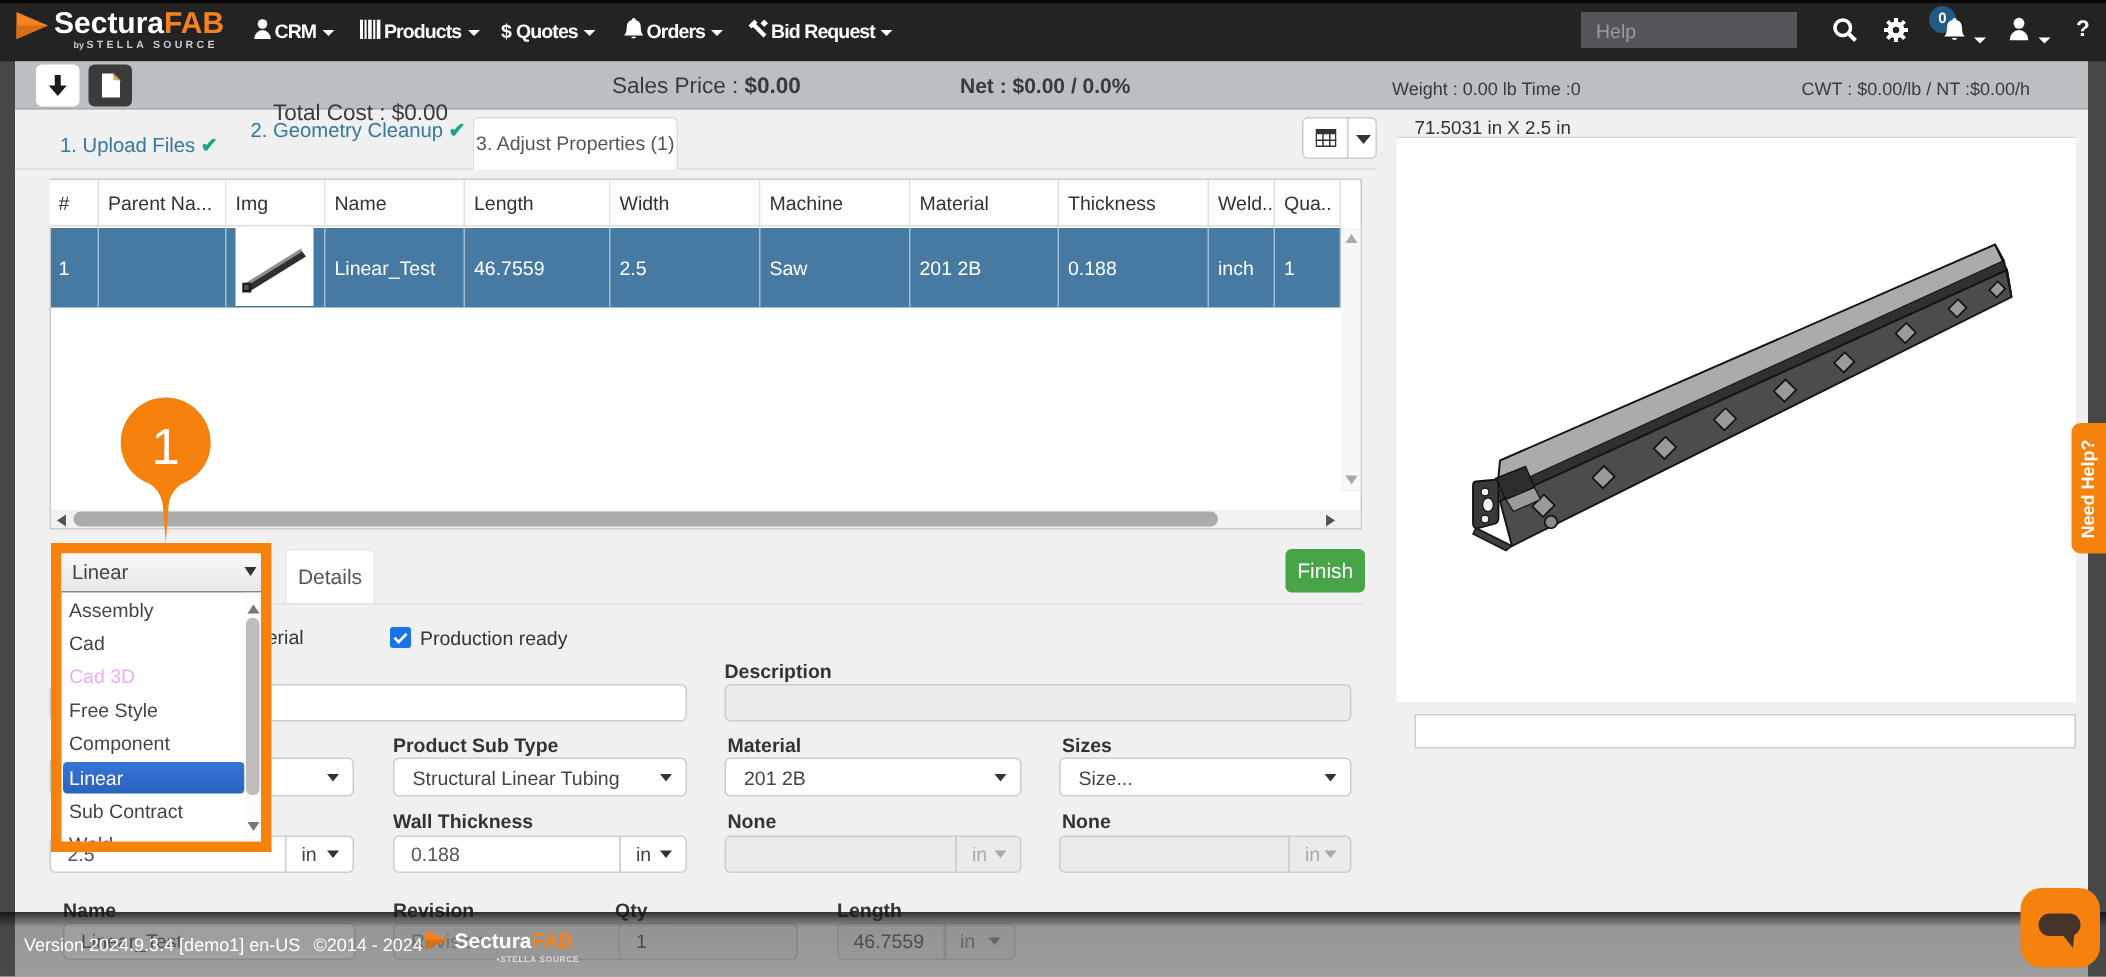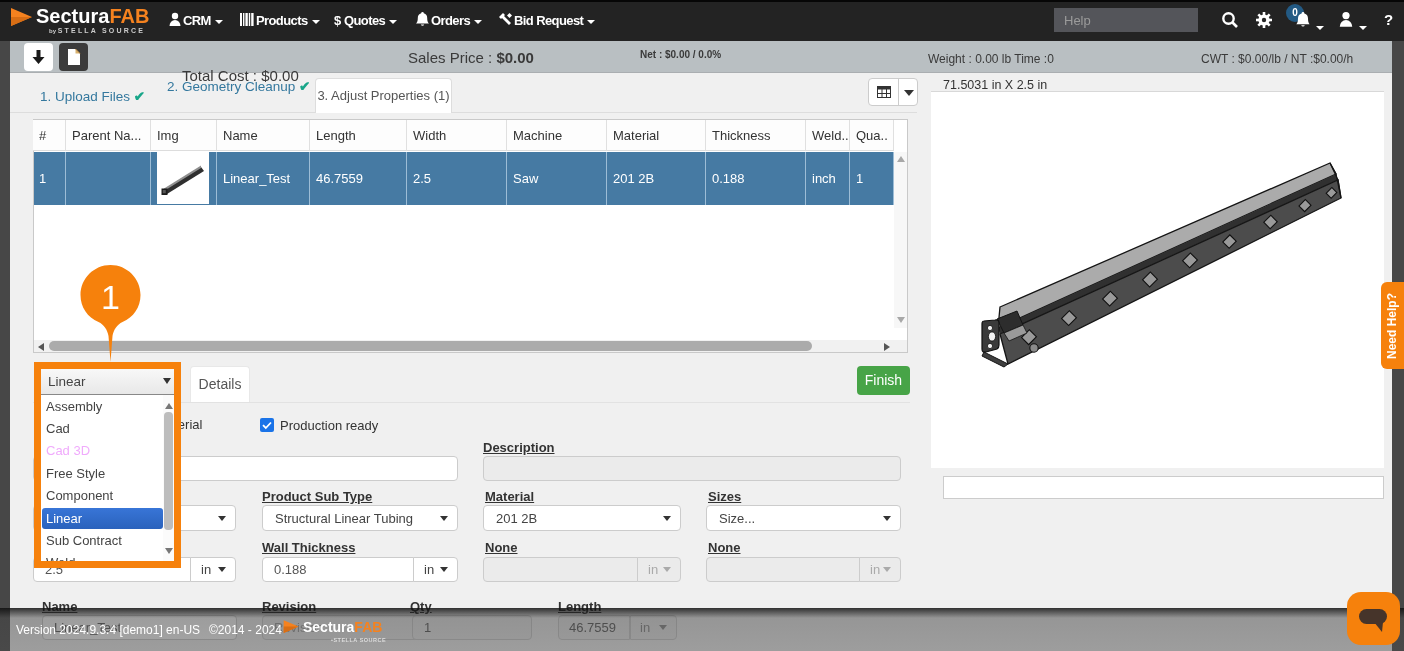--- a/index.html
+++ b/index.html
@@ -1,19 +1,19 @@
 <!DOCTYPE html>
 <html><head>
 <meta charset="utf-8">
 <style>
 * { margin:0; padding:0; box-sizing:border-box; }
 html,body { width:1404px; height:651px; overflow:hidden; }
 body { font-family:"Liberation Sans",sans-serif; background:#474747; position:relative; }
 .abs { position:absolute; }
-.lbl { position:absolute; font-size:13px; font-weight:bold; color:#333; white-space:nowrap;text-decoration:underline; }
+.lbl { position:absolute; font-size:13px; font-weight:bold; color:#333; white-space:nowrap; }
 .inp { position:absolute; background:#fff; border:1px solid #ccc; border-radius:4px; font-size:13px; color:#555; }
 .inp.dis { background:#ebebeb; color:#999; }
 .sel { position:absolute; background:#fff; border:1px solid #ccc; border-radius:4px; font-size:13px; color:#444; }
 .sel .car { position:absolute; right:9px; top:10px; width:0; height:0; border-left:4px solid transparent; border-right:4px solid transparent; border-top:5px solid #333; }
 .sel.dis { background:#ebebeb; color:#aaa; }
 .sel.dis .car { border-top-color:#aaa; }
 .caret { display:inline-block; width:0; height:0; border-left:4px solid transparent; border-right:4px solid transparent; border-top:4px solid #fff; vertical-align:middle; margin-left:4px; }
 .navitem { position:absolute; top:13px; color:#fff; font-size:13px; font-weight:bold; letter-spacing:-0.6px; white-space:nowrap; }
 </style>
 </head>
@@ -92,21 +92,21 @@
     <path d="M12.5,7 h4 v7 h4 l-6,7 -6,-7 h4 z" fill="#1a1a1a"></path>
   </svg>
 <div class="abs" style="left:59px;top:43px;width:29px;height:28px;background:#3b3b3b;border-radius:4px;"></div>
 <svg class="abs" style="left:59px;top:43px;" width="29" height="28" viewBox="0 0 29 28">
     <path d="M9,6 h7.5 l4.5,4.5 v11.5 h-12 z" fill="#fff"></path>
     <path d="M16.5,6 l4.5,4.5 h-4.5 z" fill="#d8b270"></path>
     <path d="M16.5,6 l4.5,4.5" stroke="#b87d2c" stroke-width="0.8"></path>
   </svg>
 <div class="abs" style="left:182px;top:67px;font-size:15px;color:#3a3a3a;">Total Cost : $0.00</div>
 <div class="abs" style="left:408px;top:49px;font-size:15px;color:#3a3a3a;">Sales Price : <b>$0.00</b></div>
-<div class="abs" style="left:640px;top:49px;font-size:10px;color:#3a3a3a;font-weight:bold;">Net : $0.00 / 0.0%</div>
+<div class="abs" style="left:640px;top:49px;font-size:14px;color:#3a3a3a;font-weight:bold;">Net : $0.00 / 0.0%</div>
 <div class="abs" style="left:928px;top:52px;font-size:12px;color:#3a3a3a;">Weight : 0.00 lb Time :0</div>
 <div class="abs" style="left:1201px;top:52px;font-size:12px;color:#3a3a3a;">CWT : $0.00/lb / NT :$0.00/h</div>
 
 <div class="abs" style="left:10px;top:112px;width:907px;height:1px;background:#ddd;"></div>
 <div class="abs" style="left:40px;top:88px;font-size:13.5px;color:#34789e;">1. Upload Files <span style="color:#18a689;font-weight:bold;">✔</span></div>
 <div class="abs" style="left:167px;top:78px;font-size:13.5px;color:#34789e;">2. Geometry Cleanup <span style="color:#18a689;font-weight:bold;">✔</span></div>
 <div class="abs" style="left:315px;top:78px;width:137px;height:35px;background:#fff;border:1px solid #ddd;border-bottom:none;border-radius:4px 4px 0 0;font-size:13px;color:#555;text-align:center;line-height:34px;">3. Adjust Properties (1)</div>
 <div class="abs" style="left:868px;top:78px;width:50px;height:28px;background:#fff;border:1px solid #ccc;border-radius:4px;"></div>
 <div class="abs" style="left:898px;top:78px;width:1px;height:28px;background:#ccc;"></div>
 <svg class="abs" style="left:877px;top:86px;" width="14" height="12" viewBox="0 0 14 12">

